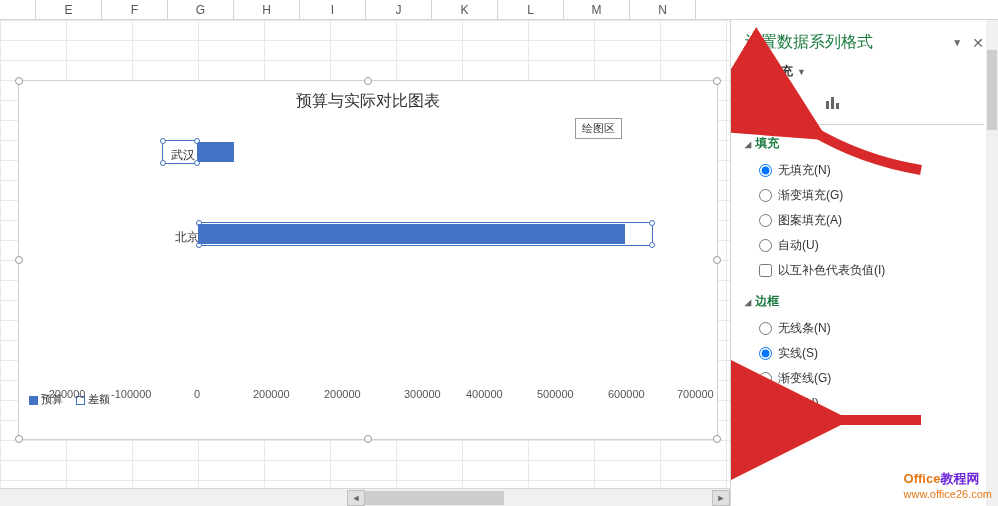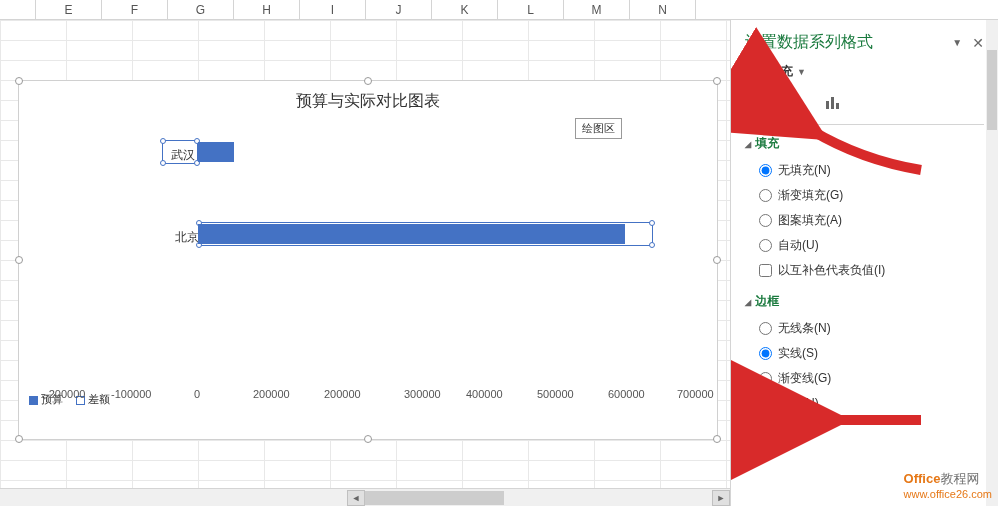--- a/index.html
+++ b/index.html
@@ -40,21 +40,21 @@
 .opt input{cursor:pointer;}
 .opt label{cursor:pointer;}
 .arrow{position:absolute;pointer-events:none;}
 .arrow svg{overflow:visible;}
 .scrollbar{position:absolute;bottom:0;left:0;right:268px;height:18px;background:#f0f0f0;border-top:1px solid #d4d4d4;display:flex;align-items:center;}
 .sb-btn{width:18px;height:16px;background:#e0e0e0;border:1px solid #c0c0c0;text-align:center;font-size:9px;line-height:14px;color:#666;cursor:pointer;}
 .sb-track{flex:1;height:16px;background:#f0f0f0;position:relative;}
 .sb-thumb{position:absolute;left:0;width:40%;height:14px;top:1px;background:#cdcdcd;}
 .watermark{position:absolute;right:6px;bottom:6px;font-size:13px;}
 .wm1{color:#e67817;font-weight:bold;}
-.wm2{color:#737373;font-weight:normal;}
+.wm2{color:#6d28d9;font-weight:bold;}
 .wm-url{font-size:11px;color:#e67817;display:block;text-align:right;}
 .vscroll{position:absolute;right:0;top:0;bottom:0;width:12px;background:#f0f0f0;}
 .vscroll-thumb{position:absolute;top:30px;width:10px;left:1px;height:80px;background:#cdcdcd;}
 </style>
 </head>
 <body>
 
 <div class="cols">
   <div class="colh" style="width:36px"></div>
   <div class="colh">E</div>

